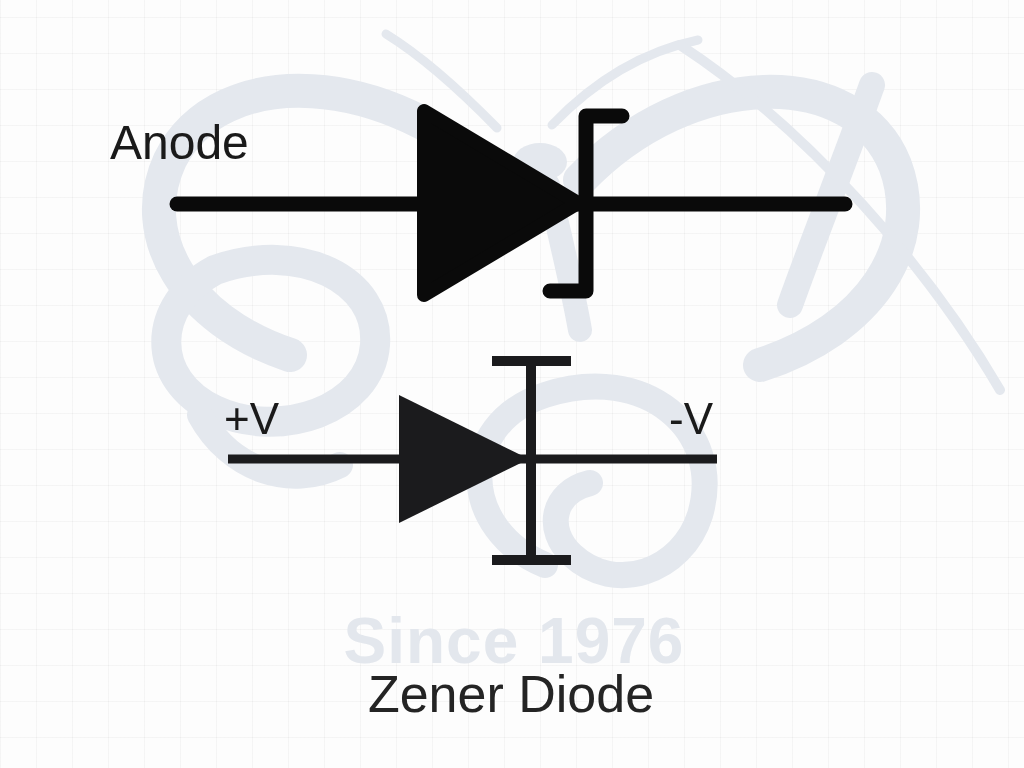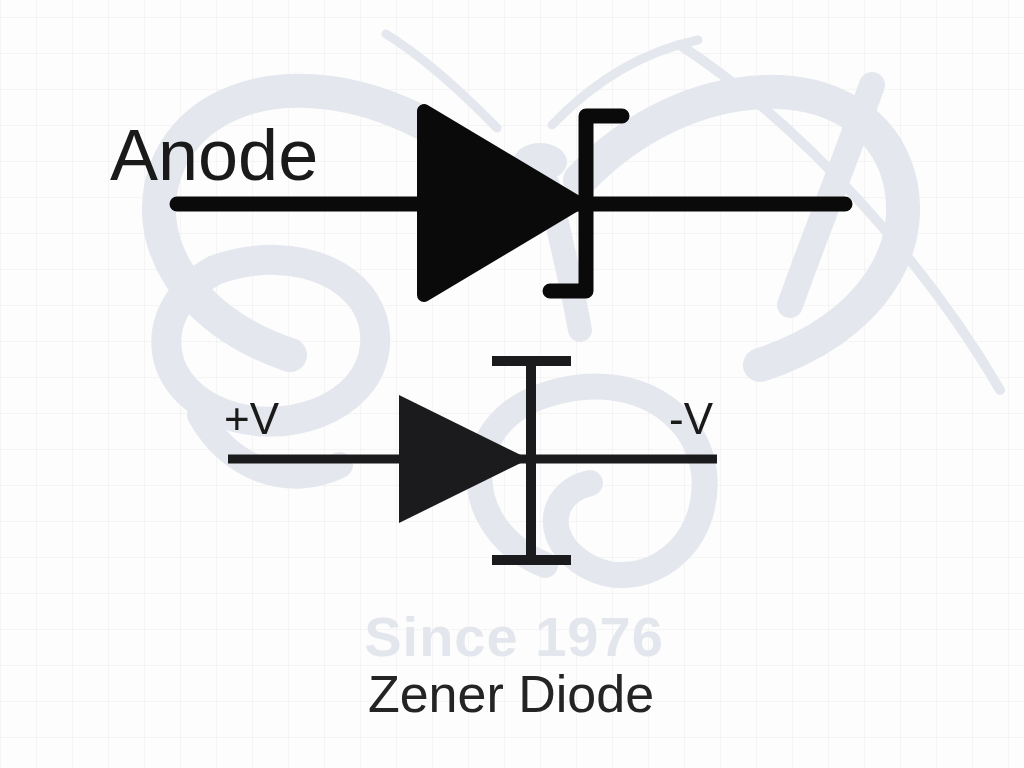--- a/index.html
+++ b/index.html
@@ -23,29 +23,29 @@
   }
   svg.layer{position:absolute;left:0;top:0;width:1024px;height:768px;display:block;}
   .butterfly{stroke:#e4e8ee;fill:none;stroke-linecap:round;stroke-linejoin:round;}
   .label{
     position:absolute;
     color:#1a1a1a;
     font-weight:500;
     white-space:nowrap;
     line-height:1;
   }
-  .lbl-anode   {left:110px;top:119px;font-size:72px;}
+  .lbl-anode   {left:110px;top:119px;font-size:48px;}
   .lbl-cathode {left:727px;top:119px;font-size:60px;}
   .lbl-plusv   {left:224px;top:397px;font-size:44px;}
   .lbl-minusv  {left:669px;top:397px;font-size:44px;}
   .since{
     position:absolute;
     left:514px;top:604px;
     transform:translateX(-50%);
-    font-size:56px;
+    font-size:64px;
     font-weight:700;
     letter-spacing:1px;
     color:#e3e7ed;
     white-space:nowrap;
   }
   .caption{
     position:absolute;
     left:495px;top:664px;
     transform:translateX(-50%);
     font-size:52px;

